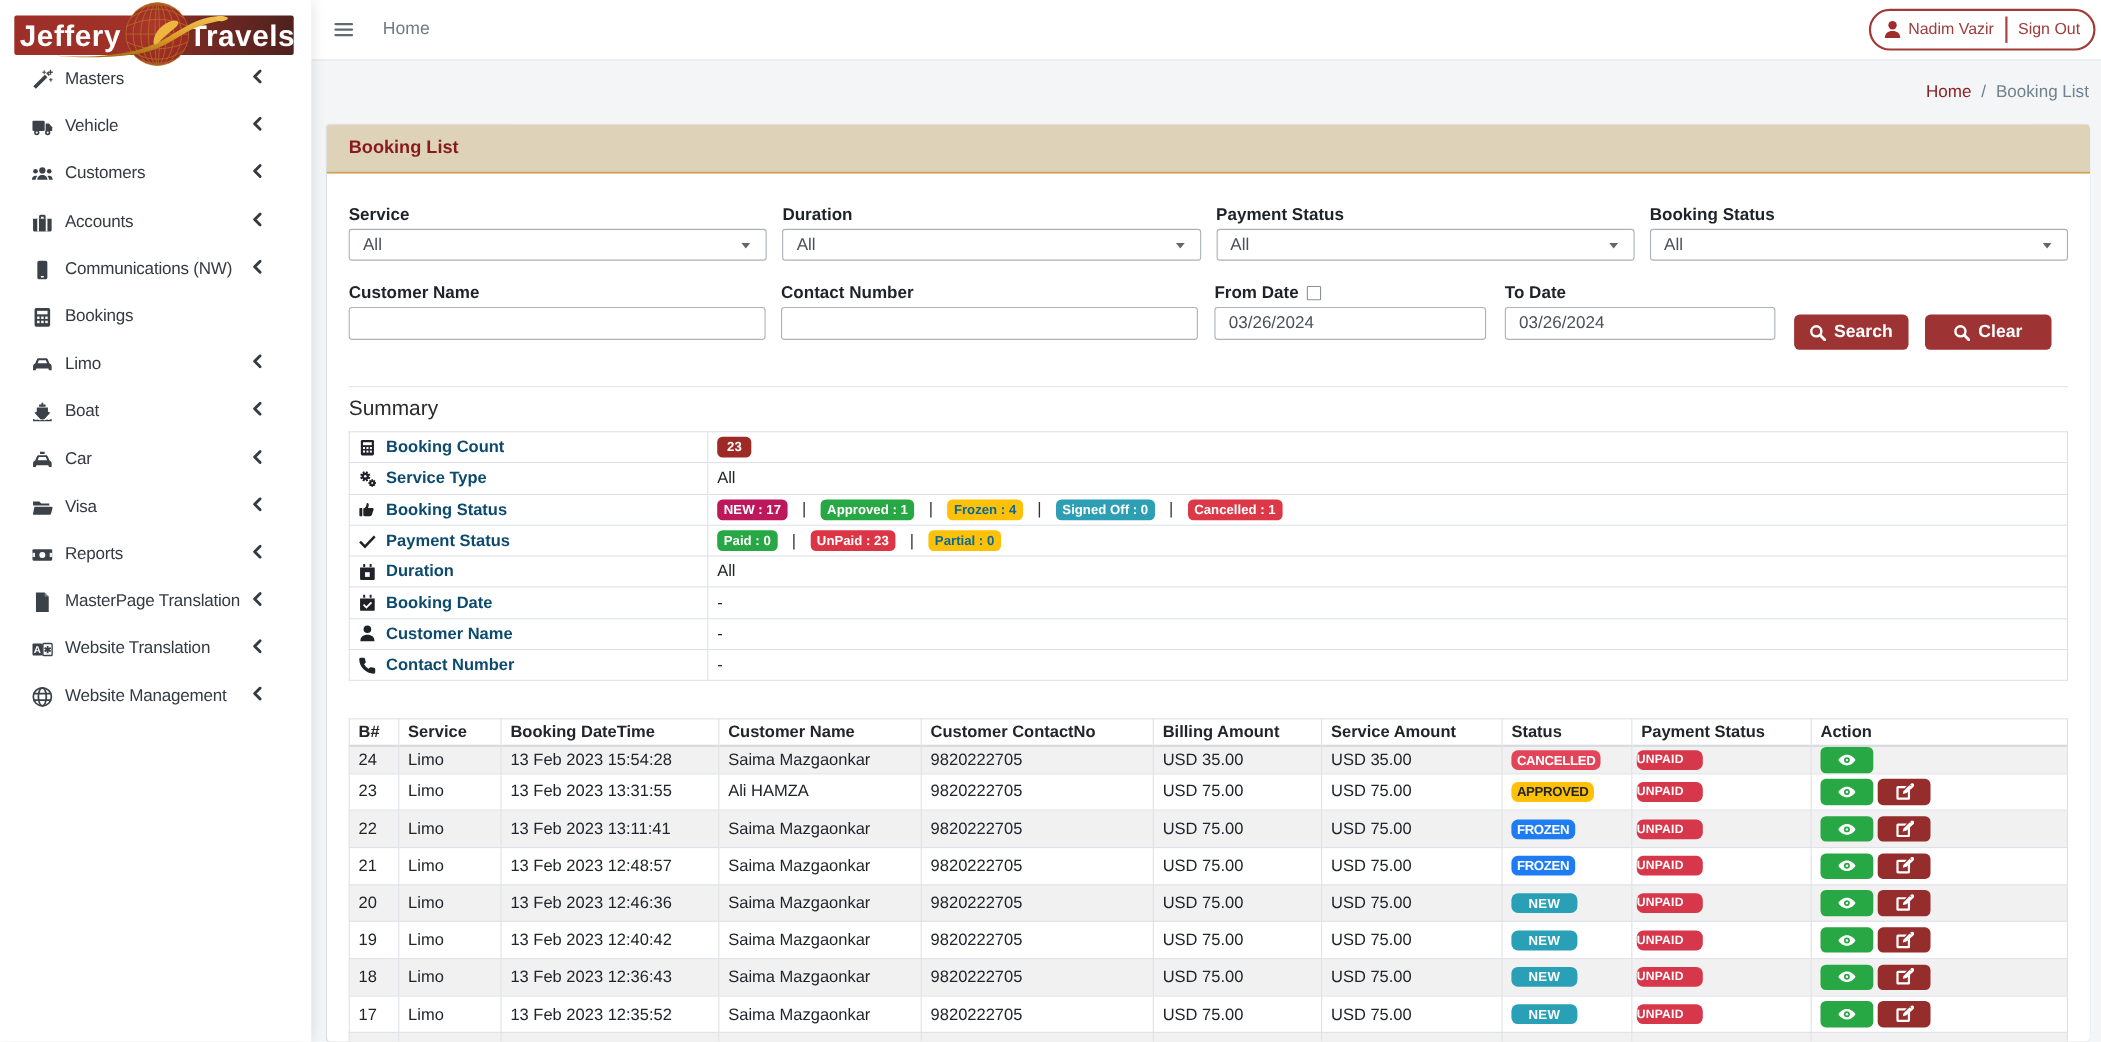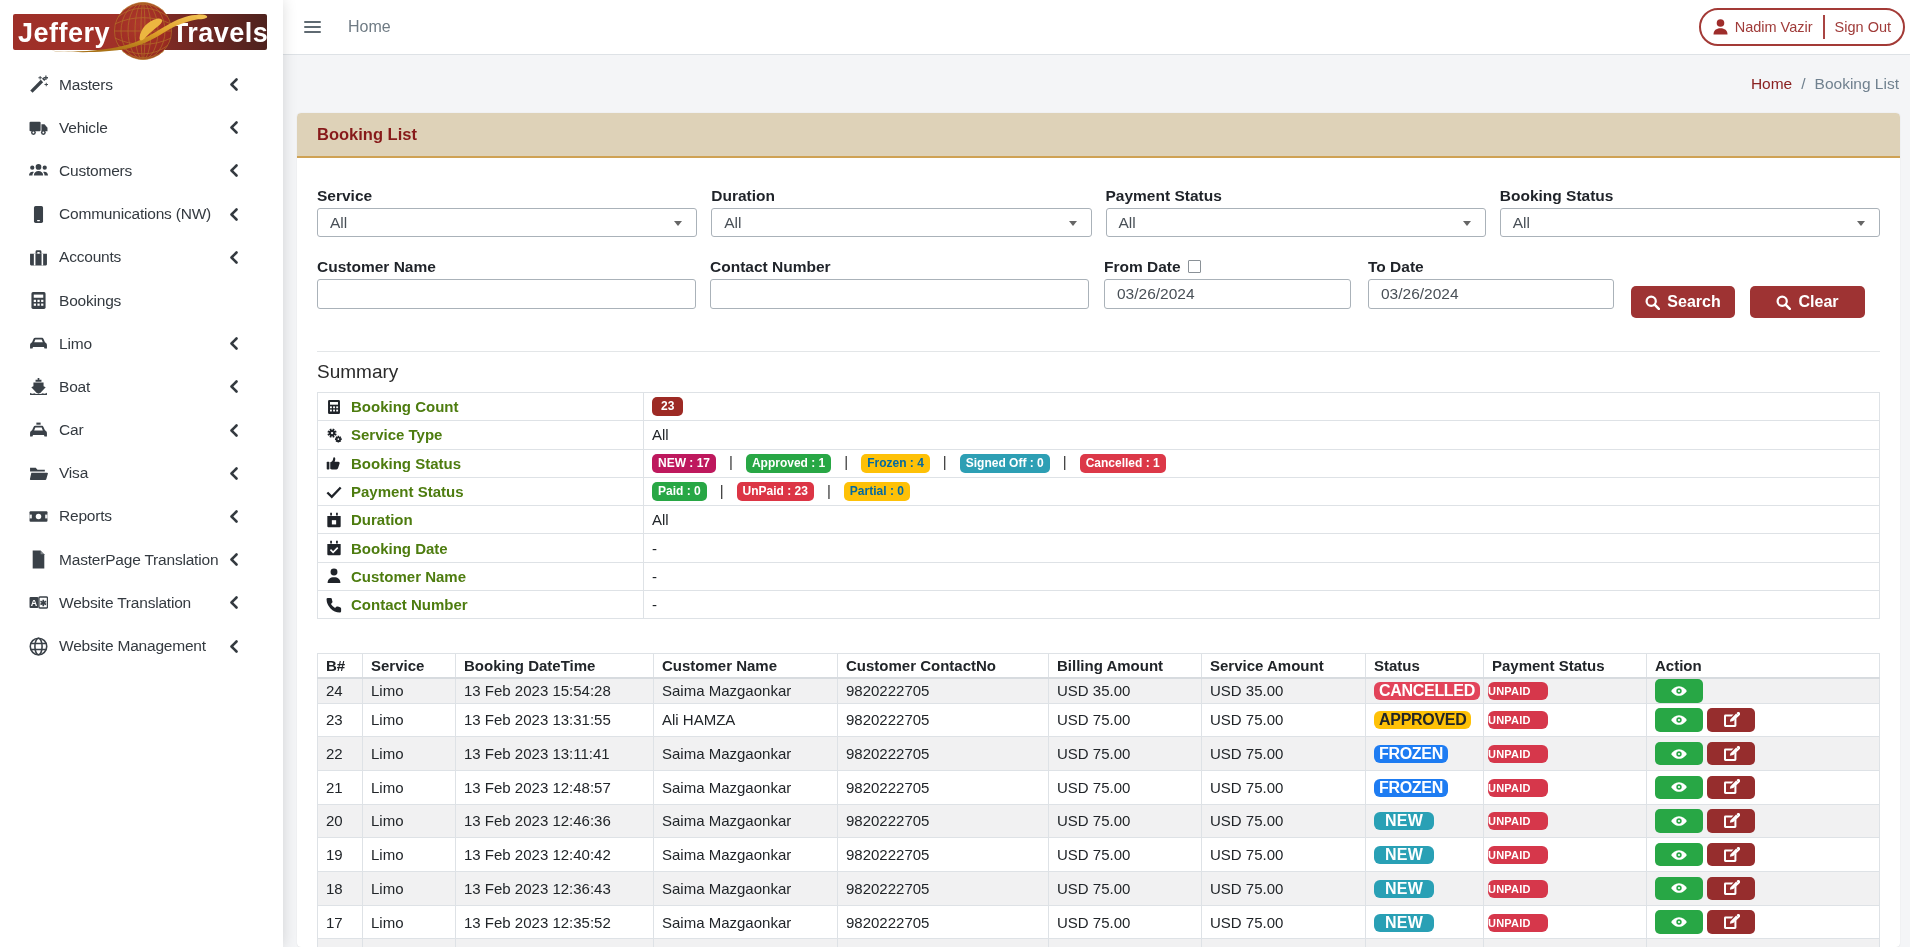--- a/index.html
+++ b/index.html
@@ -2,21 +2,21 @@
 <html><head>
 <meta charset="utf-8">
 <title>Booking List</title>
 <style>
 *{box-sizing:border-box;margin:0;padding:0}
 html,body{width:1910px;height:947px;overflow:hidden}
 body{font-family:"Liberation Sans",sans-serif;font-size:15px;color:#212529;background:#f4f5f7}
 .sidebar{position:fixed;left:0;top:0;bottom:0;width:283px;background:#fff;box-shadow:0 0 14px rgba(0,0,0,.14);z-index:10}
 .logo{height:57px;position:relative}
 .menu{list-style:none;padding-top:6px}
-.menu li{display:flex;align-items:center;height:43.2px;padding:0 45px 0 29px;color:#343a40;font-size:15.5px;letter-spacing:-0.2px}
+.menu li{display:flex;height:43.2px;padding:0 45px 0 29px;color:#343a40;font-size:15.5px;letter-spacing:-0.2px}
 .menu .ic{width:19px;height:19px;margin-right:11px;flex:none}
 .menu .lab{flex:1;white-space:nowrap}
 .main{margin-left:283px}
 .topnav{height:55px;background:#fff;border-bottom:1px solid #dee2e6;display:flex;align-items:center;padding-left:21px}
 .hamb{width:17px}
 .hamb div{height:2.4px;background:#5f6a72;margin:2.6px 0;border-radius:1px}
 .homelink{color:#6f7b84;font-size:16px;margin-left:27px}
 .userpill{margin-left:auto;margin-right:5px;height:38px;border:2px solid #a33a36;border-radius:20px;display:flex;align-items:center;padding:16px 12px;color:#a03c3a;font-size:14.5px}
 .userpill .sep{width:2px;height:24px;background:#a94442;margin:0 10px}
 .breadcrumb{height:58px;display:flex;justify-content:flex-end;align-items:center;padding-right:11px;font-size:15.5px}
@@ -39,36 +39,36 @@
 .cbox{width:13px;height:13px;border:1px solid #8a9197;background:#fff;margin-left:7px;border-radius:1px}
 .btnrow{margin-left:17px;display:flex;align-self:flex-end;position:relative;top:9px}
 .btn{height:32px;background:#9e3333;color:#fff;border-radius:5px;font-weight:bold;font-size:16px;display:flex;align-items:center;justify-content:center}
 .btn svg{margin-right:7px}
 .btn.search{width:104px;margin-right:15px}
 .btn.clear{width:115px}
 hr.divider{border:0;border-top:1px solid #e3e6e8;margin:42px 0 0}
 .sumtitle{font-size:19px;font-weight:400;color:#2b2b2b;margin:9px 0 9px}
 table.sumtable{width:100%;border-collapse:collapse;font-size:15px;table-layout:fixed}
 .sumtable td{border:1px solid #dee2e6;height:28.3px;padding:0 8px}
-.sumtable .kc{display:flex;align-items:center;font-weight:bold;color:#4d7c0f;padding-left:0}
+.sumtable .kc{display:flex;align-items:center;font-weight:bold;color:#0c4a6e;padding-left:0}
 .sumtable .kc svg{width:16px;height:16px;margin-right:9px;flex:none}
 .bdg{display:inline-block;border-radius:5px;padding:0 6px;line-height:19px;font-size:12px;font-weight:bold;color:#fff;vertical-align:middle}
 .pipe{margin:0 13px;color:#333}
 .b-count{background:#9d2a24;padding:0 9px}
 .b-new{background:#be185d}
 .b-green{background:#28a745}
 .b-amber{background:#fec107;color:#0369a1}
 .b-teal{background:#2d9fb4}
 .b-red{background:#dc3848}
 table.btable{width:100%;border-collapse:collapse;font-size:15px;table-layout:fixed;margin-top:34px}
 .btable th{border:1px solid #dee2e6;border-bottom:2px solid #d7dbdf;text-align:left;padding:2px 8px;height:24.2px;font-size:15px}
 .btable td{border:1px solid #dee2e6;padding:0 8px;height:33.7px}
 .btable tr.r24 td{height:17px}
 .btable tr.odd td{background:#f1f1f2}
-.st{display:inline-block;line-height:18px;padding:0 5px;border-radius:6px;font-weight:bold;font-size:16px;letter-spacing:-0.3px;color:#fff;vertical-align:middle}
+.st{display:inline-block;line-height:18px;padding:0 5px;border-radius:6px;font-weight:bold;font-size:12px;letter-spacing:-0.3px;color:#fff;vertical-align:middle}
 .st.cancelled{background:#e2445a}
 .st.approved{background:#fec107;color:#212529}
 .st.frozen{background:#1e7cf2}
 .st.new{background:#29a0b5;min-width:60px;text-align:center;padding:0;letter-spacing:0.3px}
 .pay{margin-left:-4px;display:inline-block;line-height:18px;border-radius:6px;font-weight:bold;font-size:11px;letter-spacing:0.2px;color:#fff;background:#d6374b;min-width:60px;vertical-align:middle}
 .act{display:inline-flex;align-items:center;justify-content:center;width:48px;height:23.5px;border-radius:5px;vertical-align:middle}
 .act.view{background:#28a745}
 .act.edit{background:#962d2d;margin-left:4px}
 </style>
 </head>
@@ -161,39 +161,39 @@
           </g>
         </svg>
         <span class="lab">Customers</span>
         <svg class="chev" width="9" height="13" viewBox="0 0 9 13">
           <path d="M7.5 1.5 L2.5 6.5 L7.5 11.5" stroke="#343a40" stroke-width="2.6" fill="none" stroke-linecap="round" stroke-linejoin="round"></path>
         </svg>
       </li>
   <li>
         <svg class="ic" viewBox="0 0 18 18">
           <g fill="#3a4148">
-            <rect x="4.7" y="1" width="8.6" height="16" rx="1.6"></rect>
-            <rect x="7.6" y="14.2" width="2.8" height="1.2" rx="0.6" fill="#fff"></rect>
-          </g>
-        </svg>
-        <span class="lab">Communications (NW)</span>
-        <svg class="chev" width="9" height="13" viewBox="0 0 9 13">
-          <path d="M7.5 1.5 L2.5 6.5 L7.5 11.5" stroke="#343a40" stroke-width="2.6" fill="none" stroke-linecap="round" stroke-linejoin="round"></path>
-        </svg>
-      </li>
-  <li>
-        <svg class="ic" viewBox="0 0 18 18">
-          <g fill="#3a4148">
             <path d="M1 5.5 h16 v10 a1 1 0 0 1 -1 1 h-14 a1 1 0 0 1 -1 -1 Z"></path>
             <path d="M6.2 5.5 v-2 a1.3 1.3 0 0 1 1.3 -1.3 h3 a1.3 1.3 0 0 1 1.3 1.3 v2 h-1.7 v-1.6 h-2.2 v1.6 Z"></path>
             <rect x="4.6" y="5.5" width="1.5" height="11" fill="#fff"></rect>
             <rect x="11.9" y="5.5" width="1.5" height="11" fill="#fff"></rect>
           </g>
         </svg>
         <span class="lab">Accounts</span>
+        <svg class="chev" width="9" height="13" viewBox="0 0 9 13">
+          <path d="M7.5 1.5 L2.5 6.5 L7.5 11.5" stroke="#343a40" stroke-width="2.6" fill="none" stroke-linecap="round" stroke-linejoin="round"></path>
+        </svg>
+      </li>
+  <li>
+        <svg class="ic" viewBox="0 0 18 18">
+          <g fill="#3a4148">
+            <rect x="4.7" y="1" width="8.6" height="16" rx="1.6"></rect>
+            <rect x="7.6" y="14.2" width="2.8" height="1.2" rx="0.6" fill="#fff"></rect>
+          </g>
+        </svg>
+        <span class="lab">Communications (NW)</span>
         <svg class="chev" width="9" height="13" viewBox="0 0 9 13">
           <path d="M7.5 1.5 L2.5 6.5 L7.5 11.5" stroke="#343a40" stroke-width="2.6" fill="none" stroke-linecap="round" stroke-linejoin="round"></path>
         </svg>
       </li>
   <li>
         <svg class="ic" viewBox="0 0 18 18">
           <g fill="#3a4148">
             <rect x="2.3" y="1" width="13.4" height="16" rx="1.5"></rect>
             <rect x="4.5" y="3.4" width="9" height="3" fill="#fff"></rect>
             <g fill="#fff">

